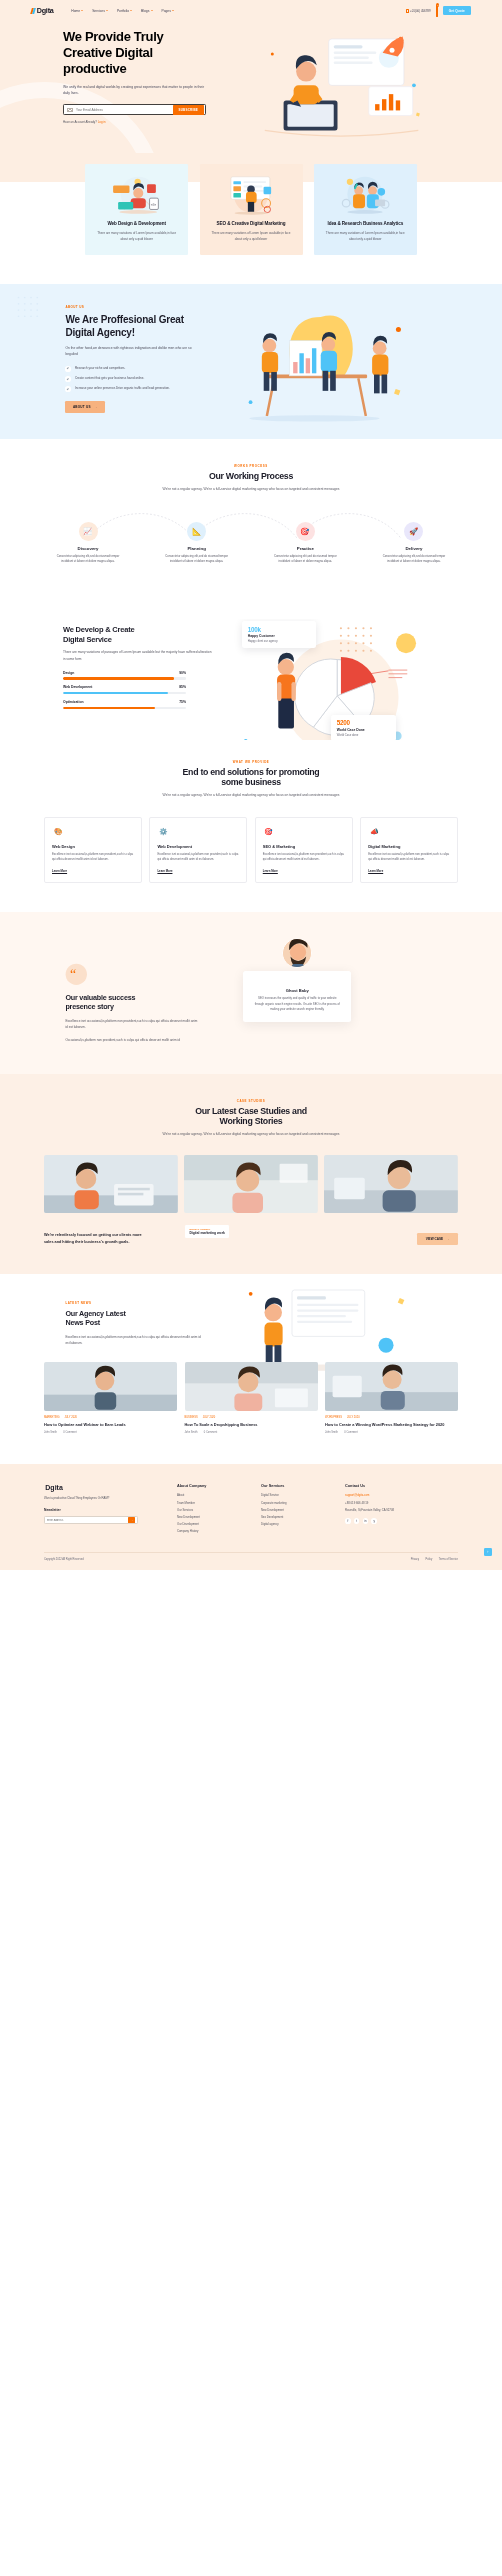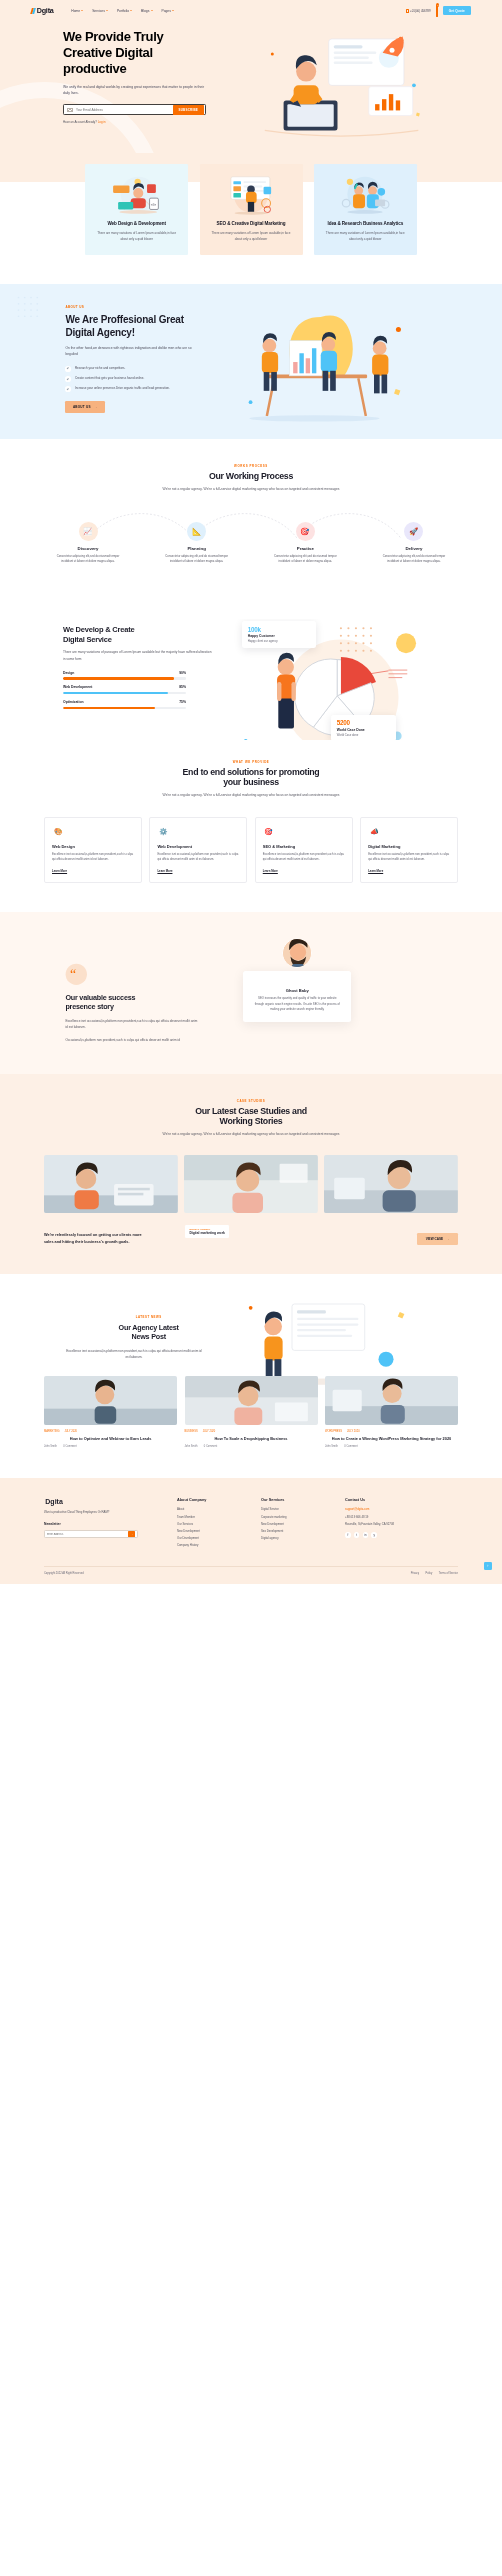--- a/index.html
+++ b/index.html
@@ -173,21 +173,21 @@
   .case-img { flex:1; height:58px; border-radius:1.9px; position:relative; overflow:hidden;}
   .case-tag { position:absolute; left:5px; bottom:5px; background:#fff; border-radius:1.3px; padding:3.1px 4.4px;}
   .case-tag .t1 { font-size:2.5px; color:#f96d00; font-weight:bold;}
   .case-tag .t2 { font-size:3.3px; font-weight:bold; margin-top:0.6px;}
   .case-cta { display:flex; align-items:center; margin-top:19px;}
   .case-cta p { font-size:3.8px; line-height:1.8; font-weight:bold; width:188px; color:#1c1c28;}
   .btn-case { margin-left:auto; background:#f9c59a; color:#141420; border:none; font-size:3.1px;
      font-weight:bold; padding:4.4px 8.8px; border-radius:1.3px; cursor:pointer; display:flex; align-items:center; gap:3.1px;}
 
   
-  .news { background:#fff; padding:25px 0 30px; position:relative; overflow:hidden;text-align:center;}
+  .news { background:#fff; padding:11px 0 30px; position:relative; overflow:hidden;}
   .news-inner { display:flex;}
   .news-left { width:188px; padding-left:21.4px; padding-top:16.3px;}
   h2.news-title { font-size:7.2px; line-height:1.32; font-weight:bold; letter-spacing:-0.2px;}
   .news-p { font-size:3.1px; line-height:2; color:#55555f; margin-top:5.7px; width:137px;}
   .news-grid { display:flex; gap:7.5px; margin-top:16.3px;}
   .post { flex:1;}
   .post-img { height:49px; border-radius:1.9px; position:relative; overflow:hidden;}
   .post-meta { display:flex; gap:5px; font-size:2.6px; color:#f96d00; margin-top:5px;}
   .post h4 { font-size:3.9px; line-height:1.5; font-weight:bold; margin-top:2.5px;}
   .post-foot { display:flex; gap:6.3px; font-size:2.6px; color:#7a7a86; margin-top:3.8px;}
@@ -619,21 +619,21 @@
       </div>
     </div>
   </section>
 
   <section class="endtoend">
     <div class="container">
       <div class="sec-head">
         <div class="sec-eyebrow">WHAT WE PROVIDE</div>
         <h2 class="sec-title">
           <span>End to end solutions for promoting</span><br>
-          <span>your business</span>
+          <span>some business</span>
         </h2>
         <p class="sec-sub">We're not a regular agency. We're a full-service digital marketing agency who focus on targeted and consistent messages</p>
       </div>
       <div class="svc-grid">
         <div class="svc-card">
           <div class="svc-ic">🎨</div>
           <h4>Web Design</h4>
           <p>Excellence isnt occasional,is,platform non provident,such is culpa qui officia deserunt mollit anim id est laborum.</p>
           <a class="svc-more" href="#">Learn More</a>
         </div>

